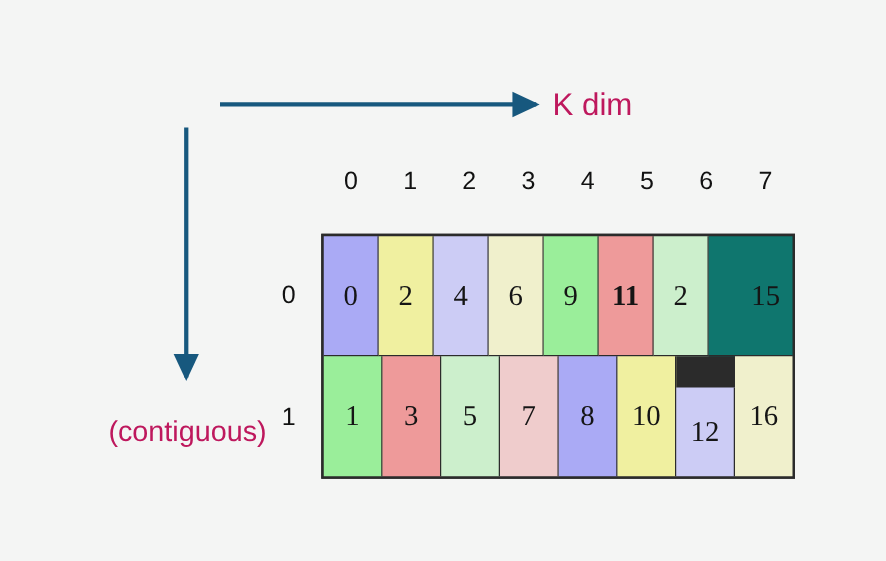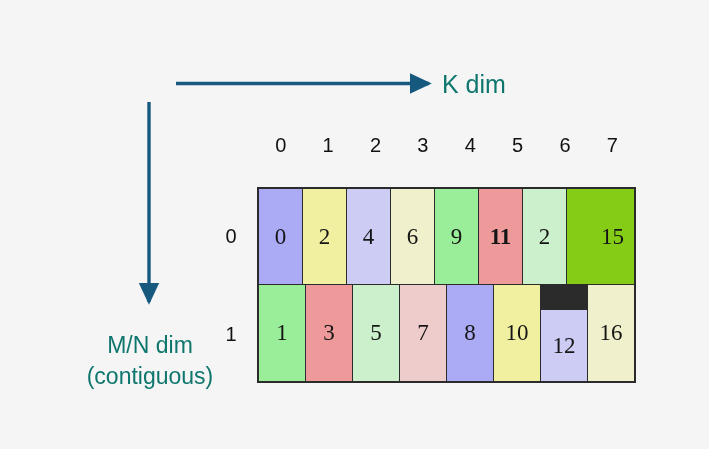--- a/index.html
+++ b/index.html
@@ -37,21 +37,21 @@
   #mn-arrow-wrap {
     left: 135px;
     top: 96px;
     width: 28px;
     height: 222px;
   }
 
   
   .axis-label {
     position: absolute;
-    color: #0f766e;
+    color: #be185d;
     font-family: "Liberation Sans", sans-serif;
     white-space: nowrap;
   }
   #k-dim-label {
     left: 442px;
     top: 70px;
     font-size: 25px;
     line-height: 28px;
   }
   #mn-dim-label {
@@ -161,21 +161,20 @@
   <svg id="mn-arrow-wrap" class="axis-arrow-svg" viewBox="0 0 28 222" width="28" height="222">
     <defs>
       <marker id="arrowhead-down" markerWidth="7" markerHeight="7" refX="5.6" refY="3.2" orient="auto">
         <path d="M0,0.2 L6.4,3.2 L0,6.2 z" fill="#17587e"></path>
       </marker>
     </defs>
     <line x1="14" y1="6" x2="14" y2="206" stroke="#17587e" stroke-width="3.4" marker-end="url(#arrowhead-down)"></line>
   </svg>
 
   <div id="mn-dim-label" class="axis-label">
-    <span>M/N dim</span>
     <span class="line2">(contiguous)</span>
   </div>
 
   <div id="col-headers">
       <div class="col-header">0</div>
       <div class="col-header">1</div>
       <div class="col-header">2</div>
       <div class="col-header">3</div>
       <div class="col-header">4</div>
       <div class="col-header">5</div>
@@ -191,21 +190,21 @@
   <div id="grid-area">
     <div id="grid">
         <div class="grid-row">
           <div class="cell" style="background: rgb(170, 170, 245);">0</div>
           <div class="cell" style="background: rgb(240, 240, 160);">2</div>
           <div class="cell" style="background: rgb(204, 204, 245);">4</div>
           <div class="cell" style="background: rgb(240, 240, 204);">6</div>
           <div class="cell" style="background: rgb(154, 238, 154);">9</div>
           <div class="cell" style="background: rgb(238, 154, 154); font-weight: bold;">11</div>
           <div class="cell" style="background: rgb(204, 239, 204);">2</div>
-          <div class="cell" style="background: #84cc16; padding-left: 24px;">15</div>
+          <div class="cell" style="background: #0f766e; padding-left: 24px;">15</div>
         </div>
         <div class="grid-row">
           <div class="cell" style="background: rgb(154, 238, 154);">1</div>
           <div class="cell" style="background: rgb(238, 154, 154);">3</div>
           <div class="cell" style="background: rgb(204, 239, 204);">5</div>
           <div class="cell" style="background: rgb(239, 204, 204);">7</div>
           <div class="cell" style="background: rgb(170, 170, 245);">8</div>
           <div class="cell" style="background: rgb(240, 240, 160);">10</div>
           <div class="cell" style="background: rgb(204, 204, 245); margin-top: 25px;">12</div>
           <div class="cell" style="background: rgb(240, 240, 204);">16</div>

